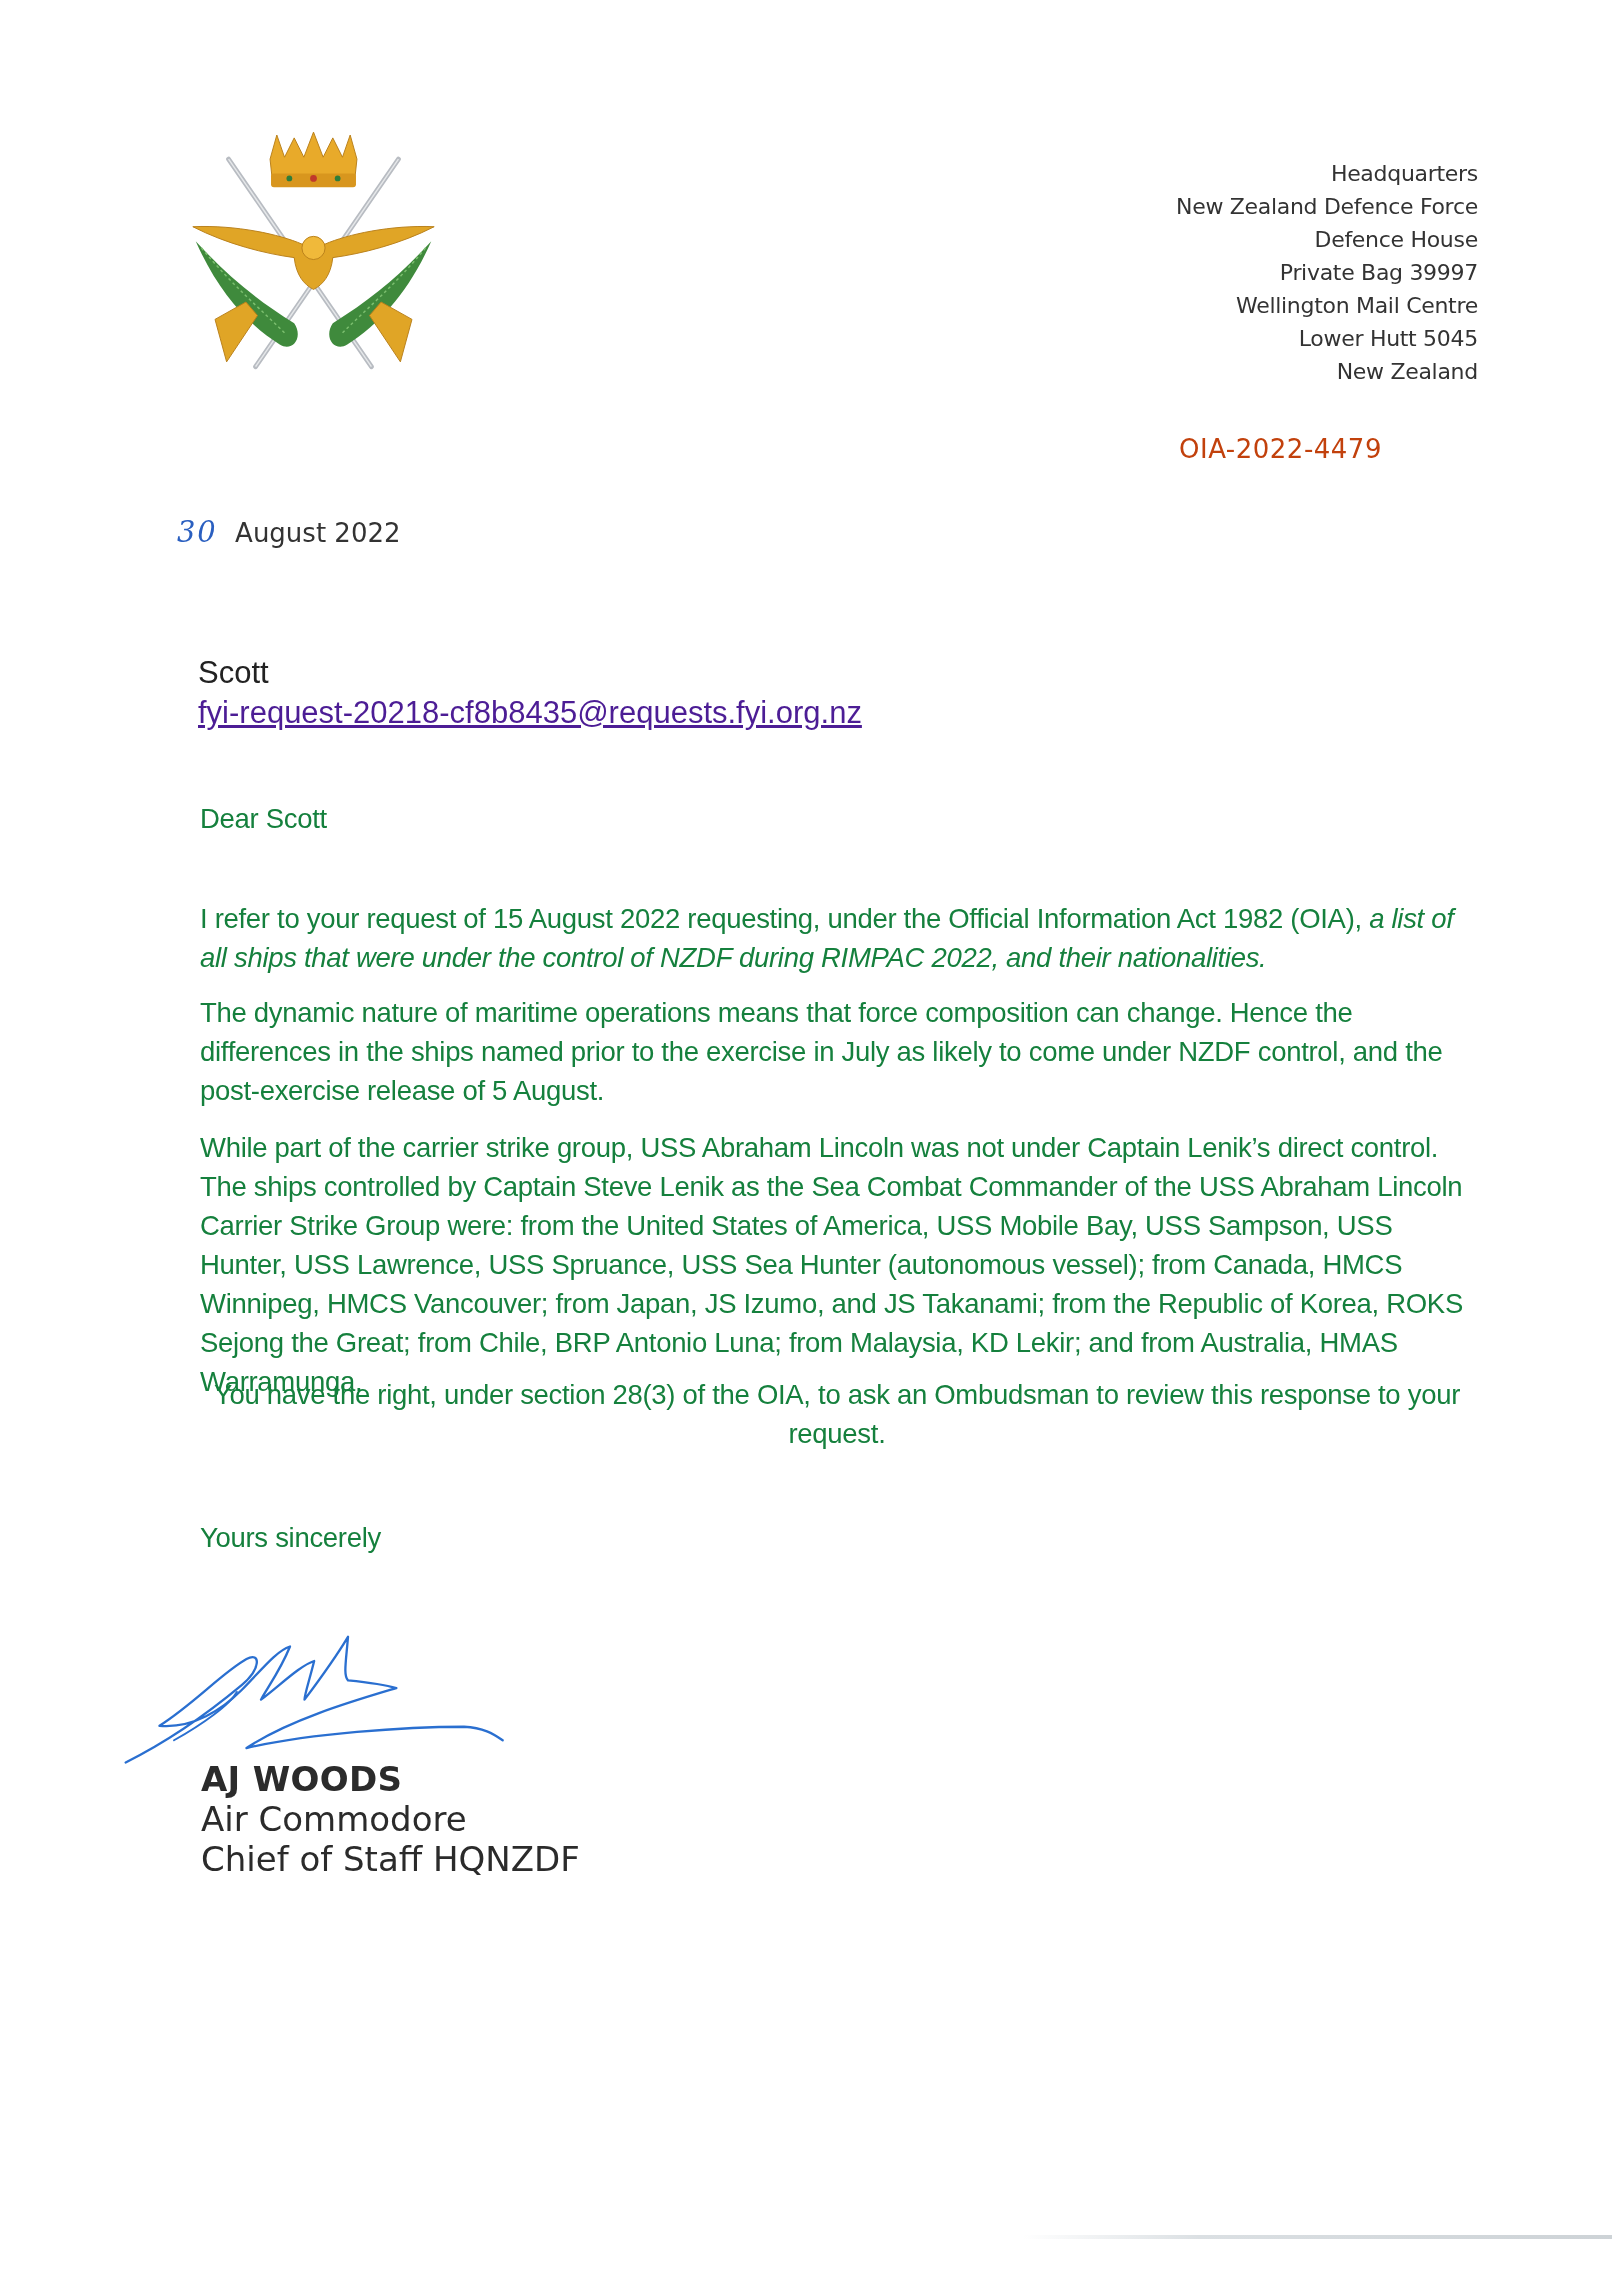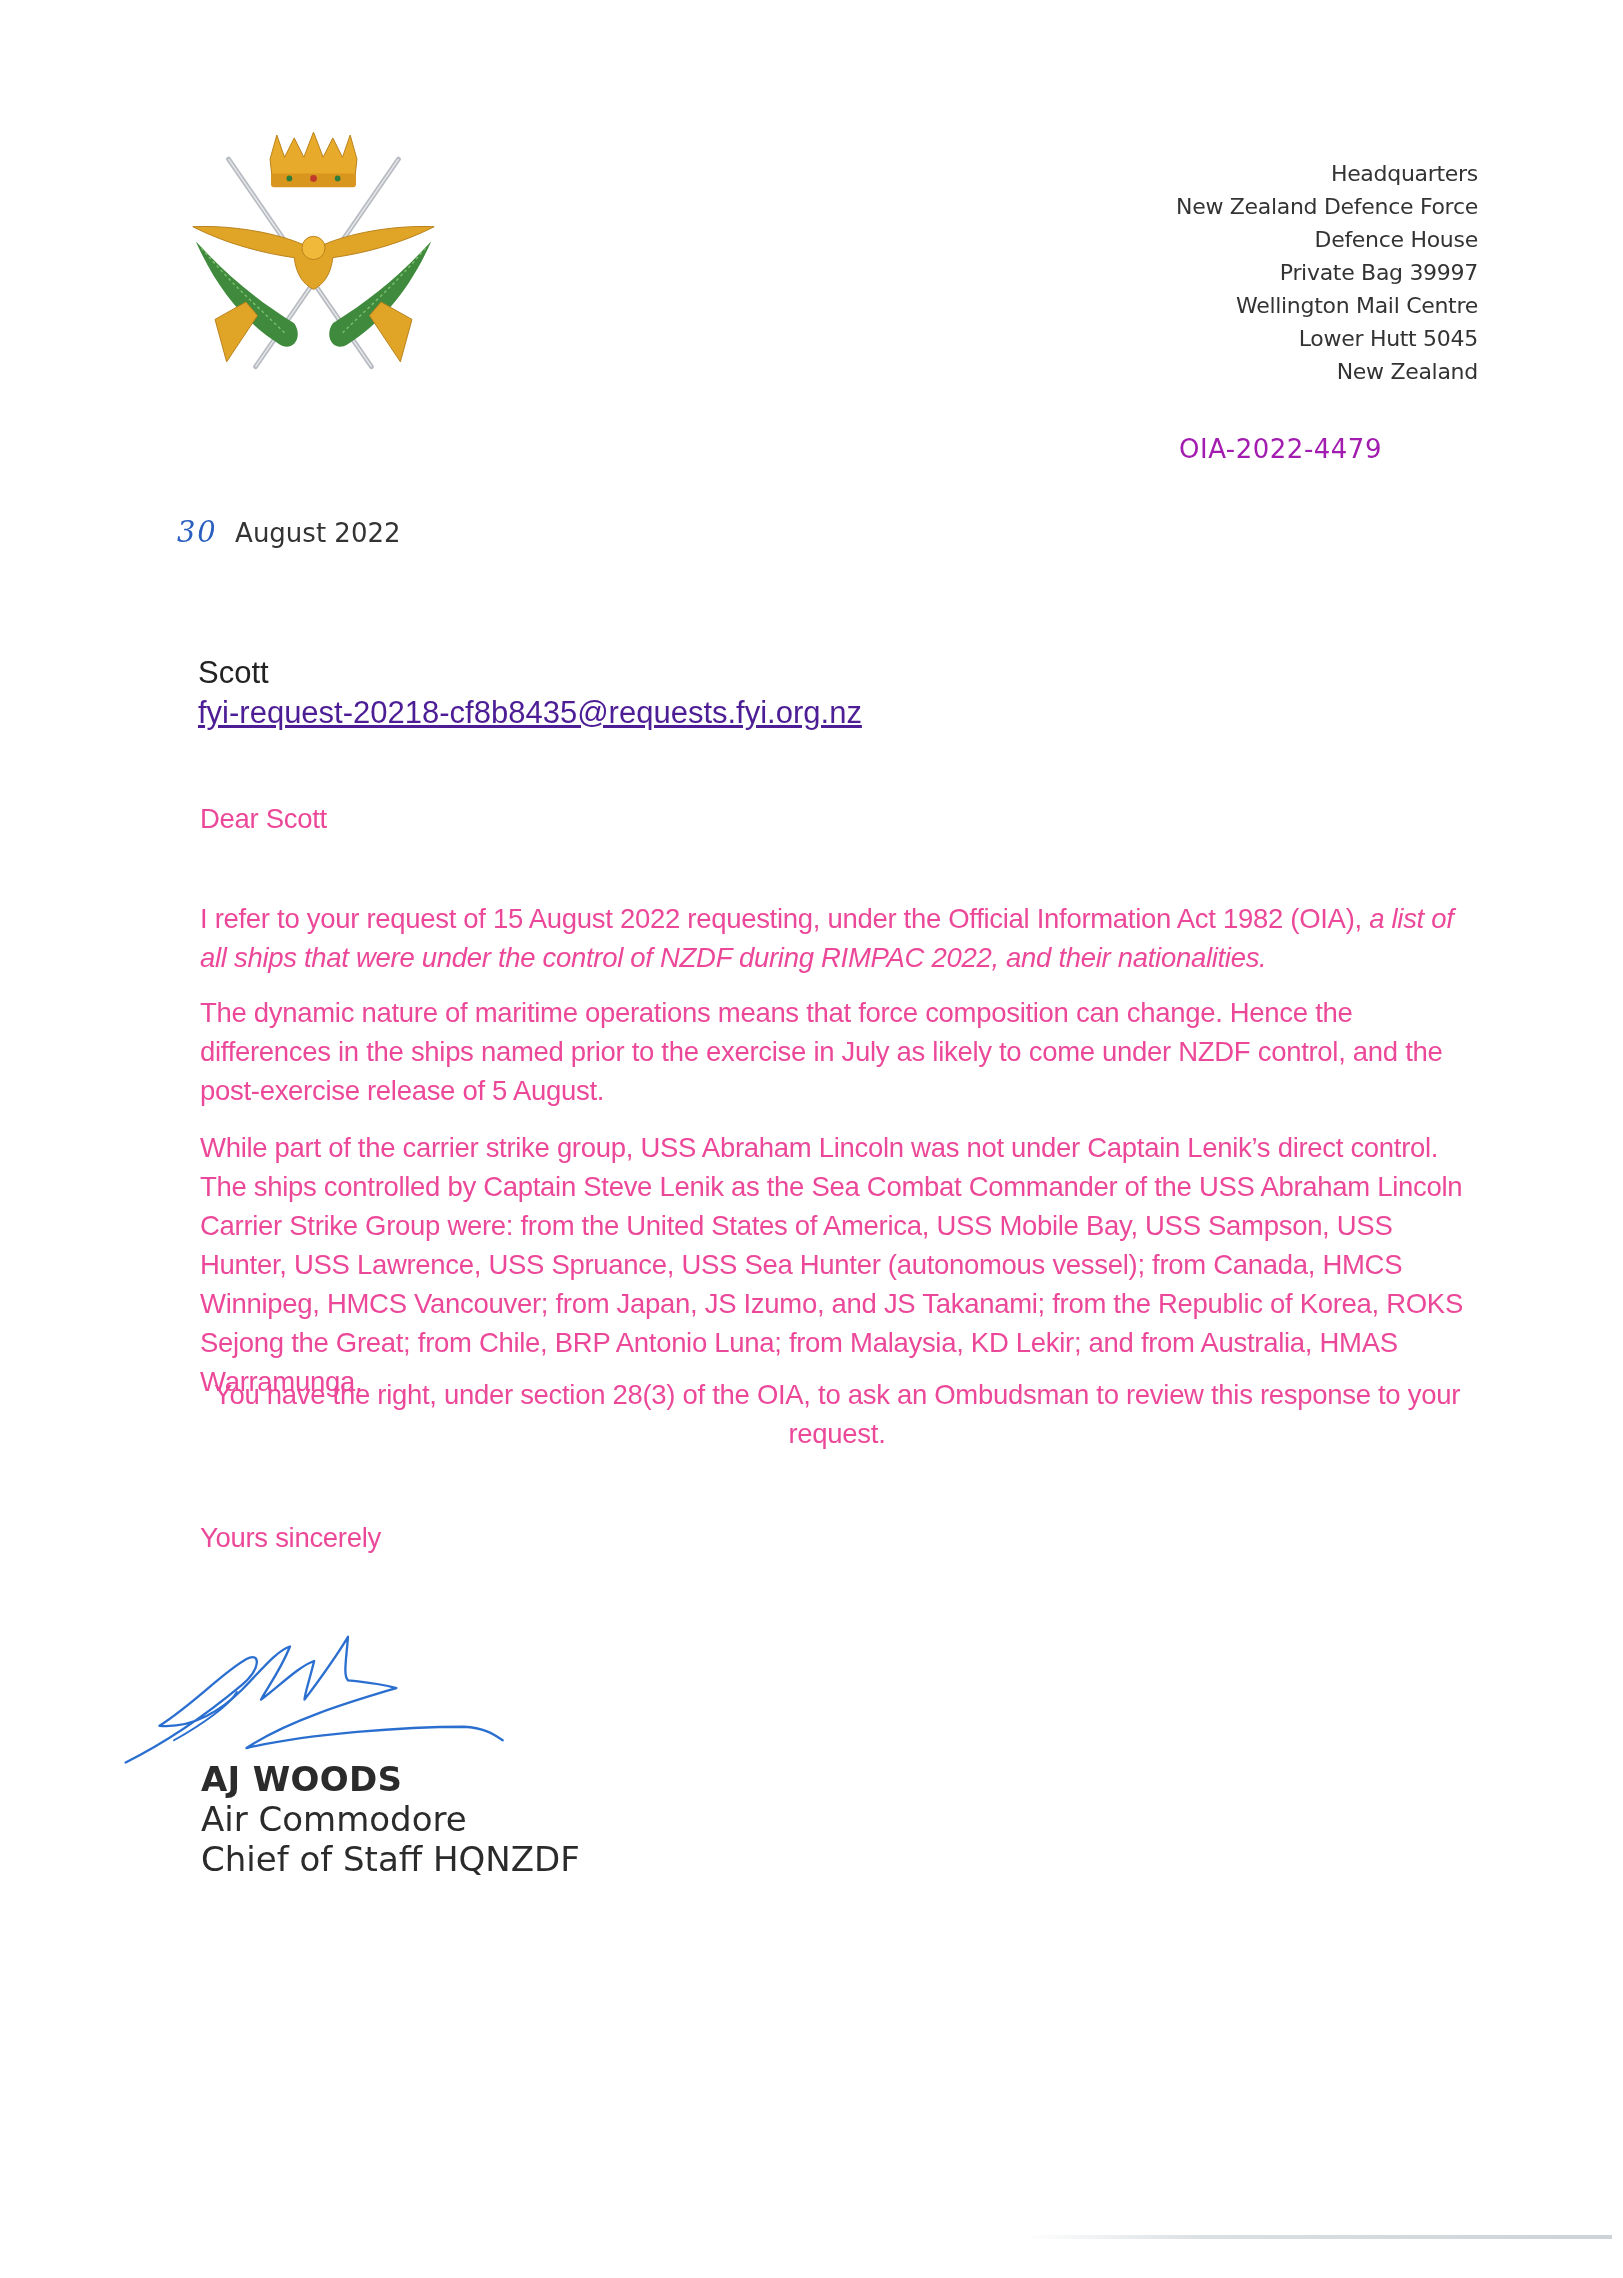--- a/index.html
+++ b/index.html
@@ -5,26 +5,26 @@
   html, body { margin: 0; padding: 0; background: #ffffff; }
   body {
     width: 1623px; height: 2279px; position: relative; overflow: hidden;
     font-family: "Liberation Sans", "DejaVu Sans", sans-serif;
     color: #2b2b2b;
   }
   .abs { position: absolute; }
   .crest { left: 188px; top: 130px; width: 251px; height: 261px; }
   .address { left: 1176px; top: 157px; font-size: 22px; line-height: 33px; color: #333; font-family: "DejaVu Sans", sans-serif; letter-spacing: -0.3px; }
   .address div { white-space: nowrap; text-align: right; }
-  .ref { left: 1179px; top: 434px; font-size: 26px; color: #a21caf; font-family: "DejaVu Sans", sans-serif; letter-spacing: 0.5px; }
+  .ref { left: 1179px; top: 434px; font-size: 26px; color: #c2410c; font-family: "DejaVu Sans", sans-serif; letter-spacing: 0.5px; }
   .date-row { left: 177px; top: 515px; font-size: 26px; color: #333; font-family: "DejaVu Sans", sans-serif; white-space: nowrap; }
   .date-day { font-family: "DejaVu Serif", serif; font-style: italic; color: #2a5fc0; font-size: 29px; margin-right: 17.4px; letter-spacing: 1.9px; }
   .recipient { left: 198px; top: 653px; font-family: "Liberation Sans", sans-serif; font-size: 31px; line-height: 40px; color: #222; }
   .recipient a { color: #4c1d95; text-decoration: underline; }
-  .body-text { left: 200px; width: 1274px; font-family: "Liberation Sans Narrow", "Liberation Sans", sans-serif; font-size: 27.5px; line-height: 39px; color: #ec4899; letter-spacing: -0.3px; }
+  .body-text { left: 200px; width: 1274px; font-family: "Liberation Sans Narrow", "Liberation Sans", sans-serif; font-size: 27.5px; line-height: 39px; color: #15803d; letter-spacing: -0.3px; }
   .body-text p { margin: 0; }
   .em { font-style: italic; }
   .sig-svg { left: 116px; top: 1632px; width: 406px; height: 145px; }
   .signoff { left: 201px; top: 1759px; font-family: "DejaVu Sans", sans-serif; font-size: 34px; line-height: 40px; color: #2b2b2b; }
   .signoff .name { font-weight: bold; letter-spacing: 0.3px; }
   .scan-artifact { left: 1023px; top: 2235px; width: 589px; height: 3.9px; background: linear-gradient(90deg, rgba(220,225,228,0) 0%, rgba(210,216,220,0.8) 30%, rgba(200,206,210,0.9) 100%); }
 </style>
 </head>
 <body>
 

